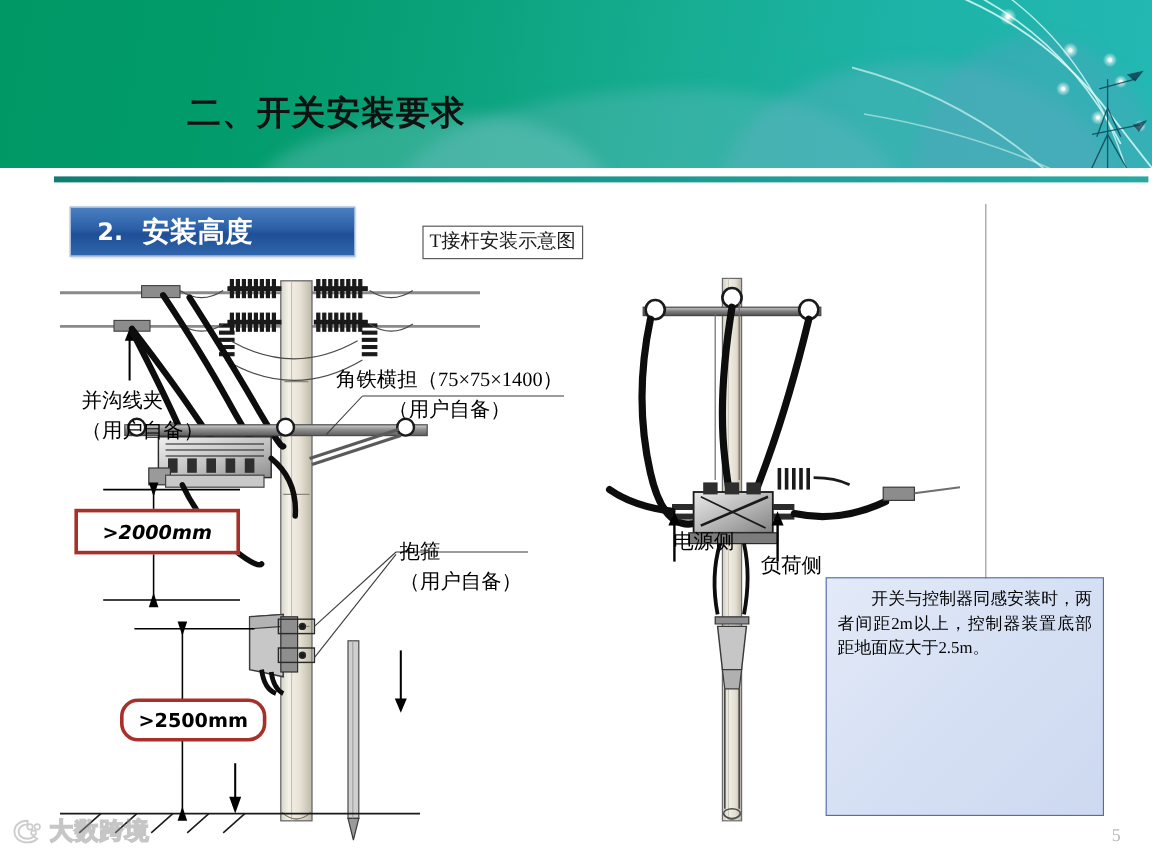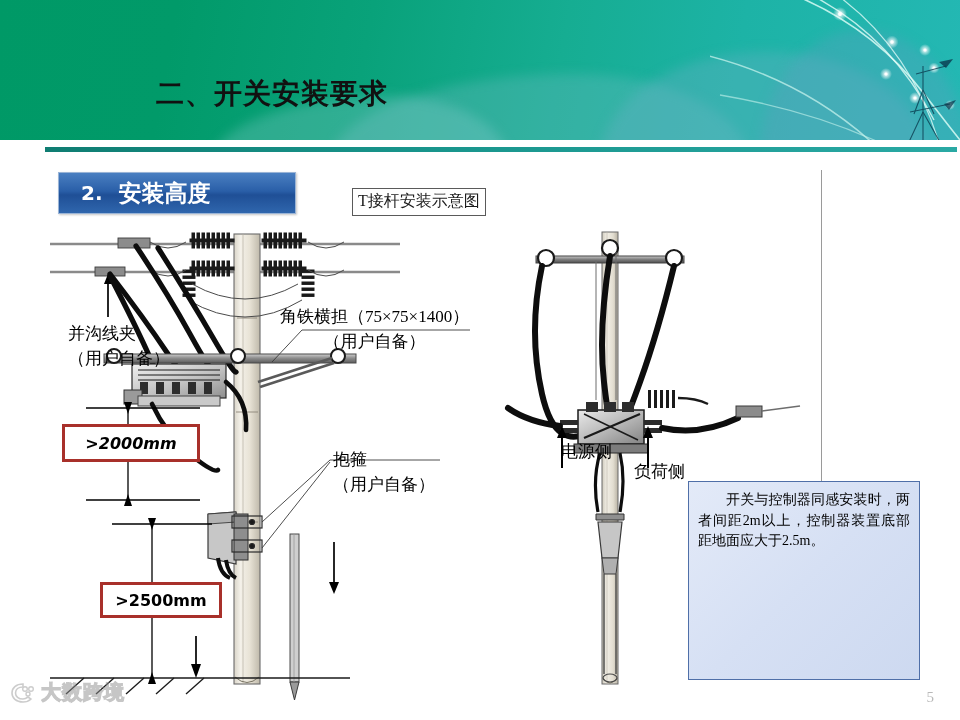--- a/index.html
+++ b/index.html
@@ -122,21 +122,21 @@
   
   .dim-box {
     position: absolute;
     border: 3px solid #a8302a;
     background: #ffffff;
     display: flex; align-items: center; justify-content: center;
     font-family: "DejaVu Sans", "Liberation Sans", sans-serif;
     font-size: 16px; font-weight: bold; color: #000000;
   }
   #dim-2000 { left: 62px;  top: 424px; width: 138px; height: 38px; font-style: italic; }
-  #dim-2500 { left: 100px; top: 582px; width: 122px; height: 36px; }
+  #dim-2500 { left: 100px; top: 582px; width: 122px; height: 36px; border-radius: 15px; }
 
   
   #note-box {
     position: absolute; left: 688px; top: 481px;
     width: 232px; height: 199px;
     background: linear-gradient(135deg, #e3eaf8 0%, #d6e0f4 50%, #cdd9f0 100%);
     border: 1px solid #4f6fa8;
     padding: 8px 9px 0 9px;
   }
   #note-title {

